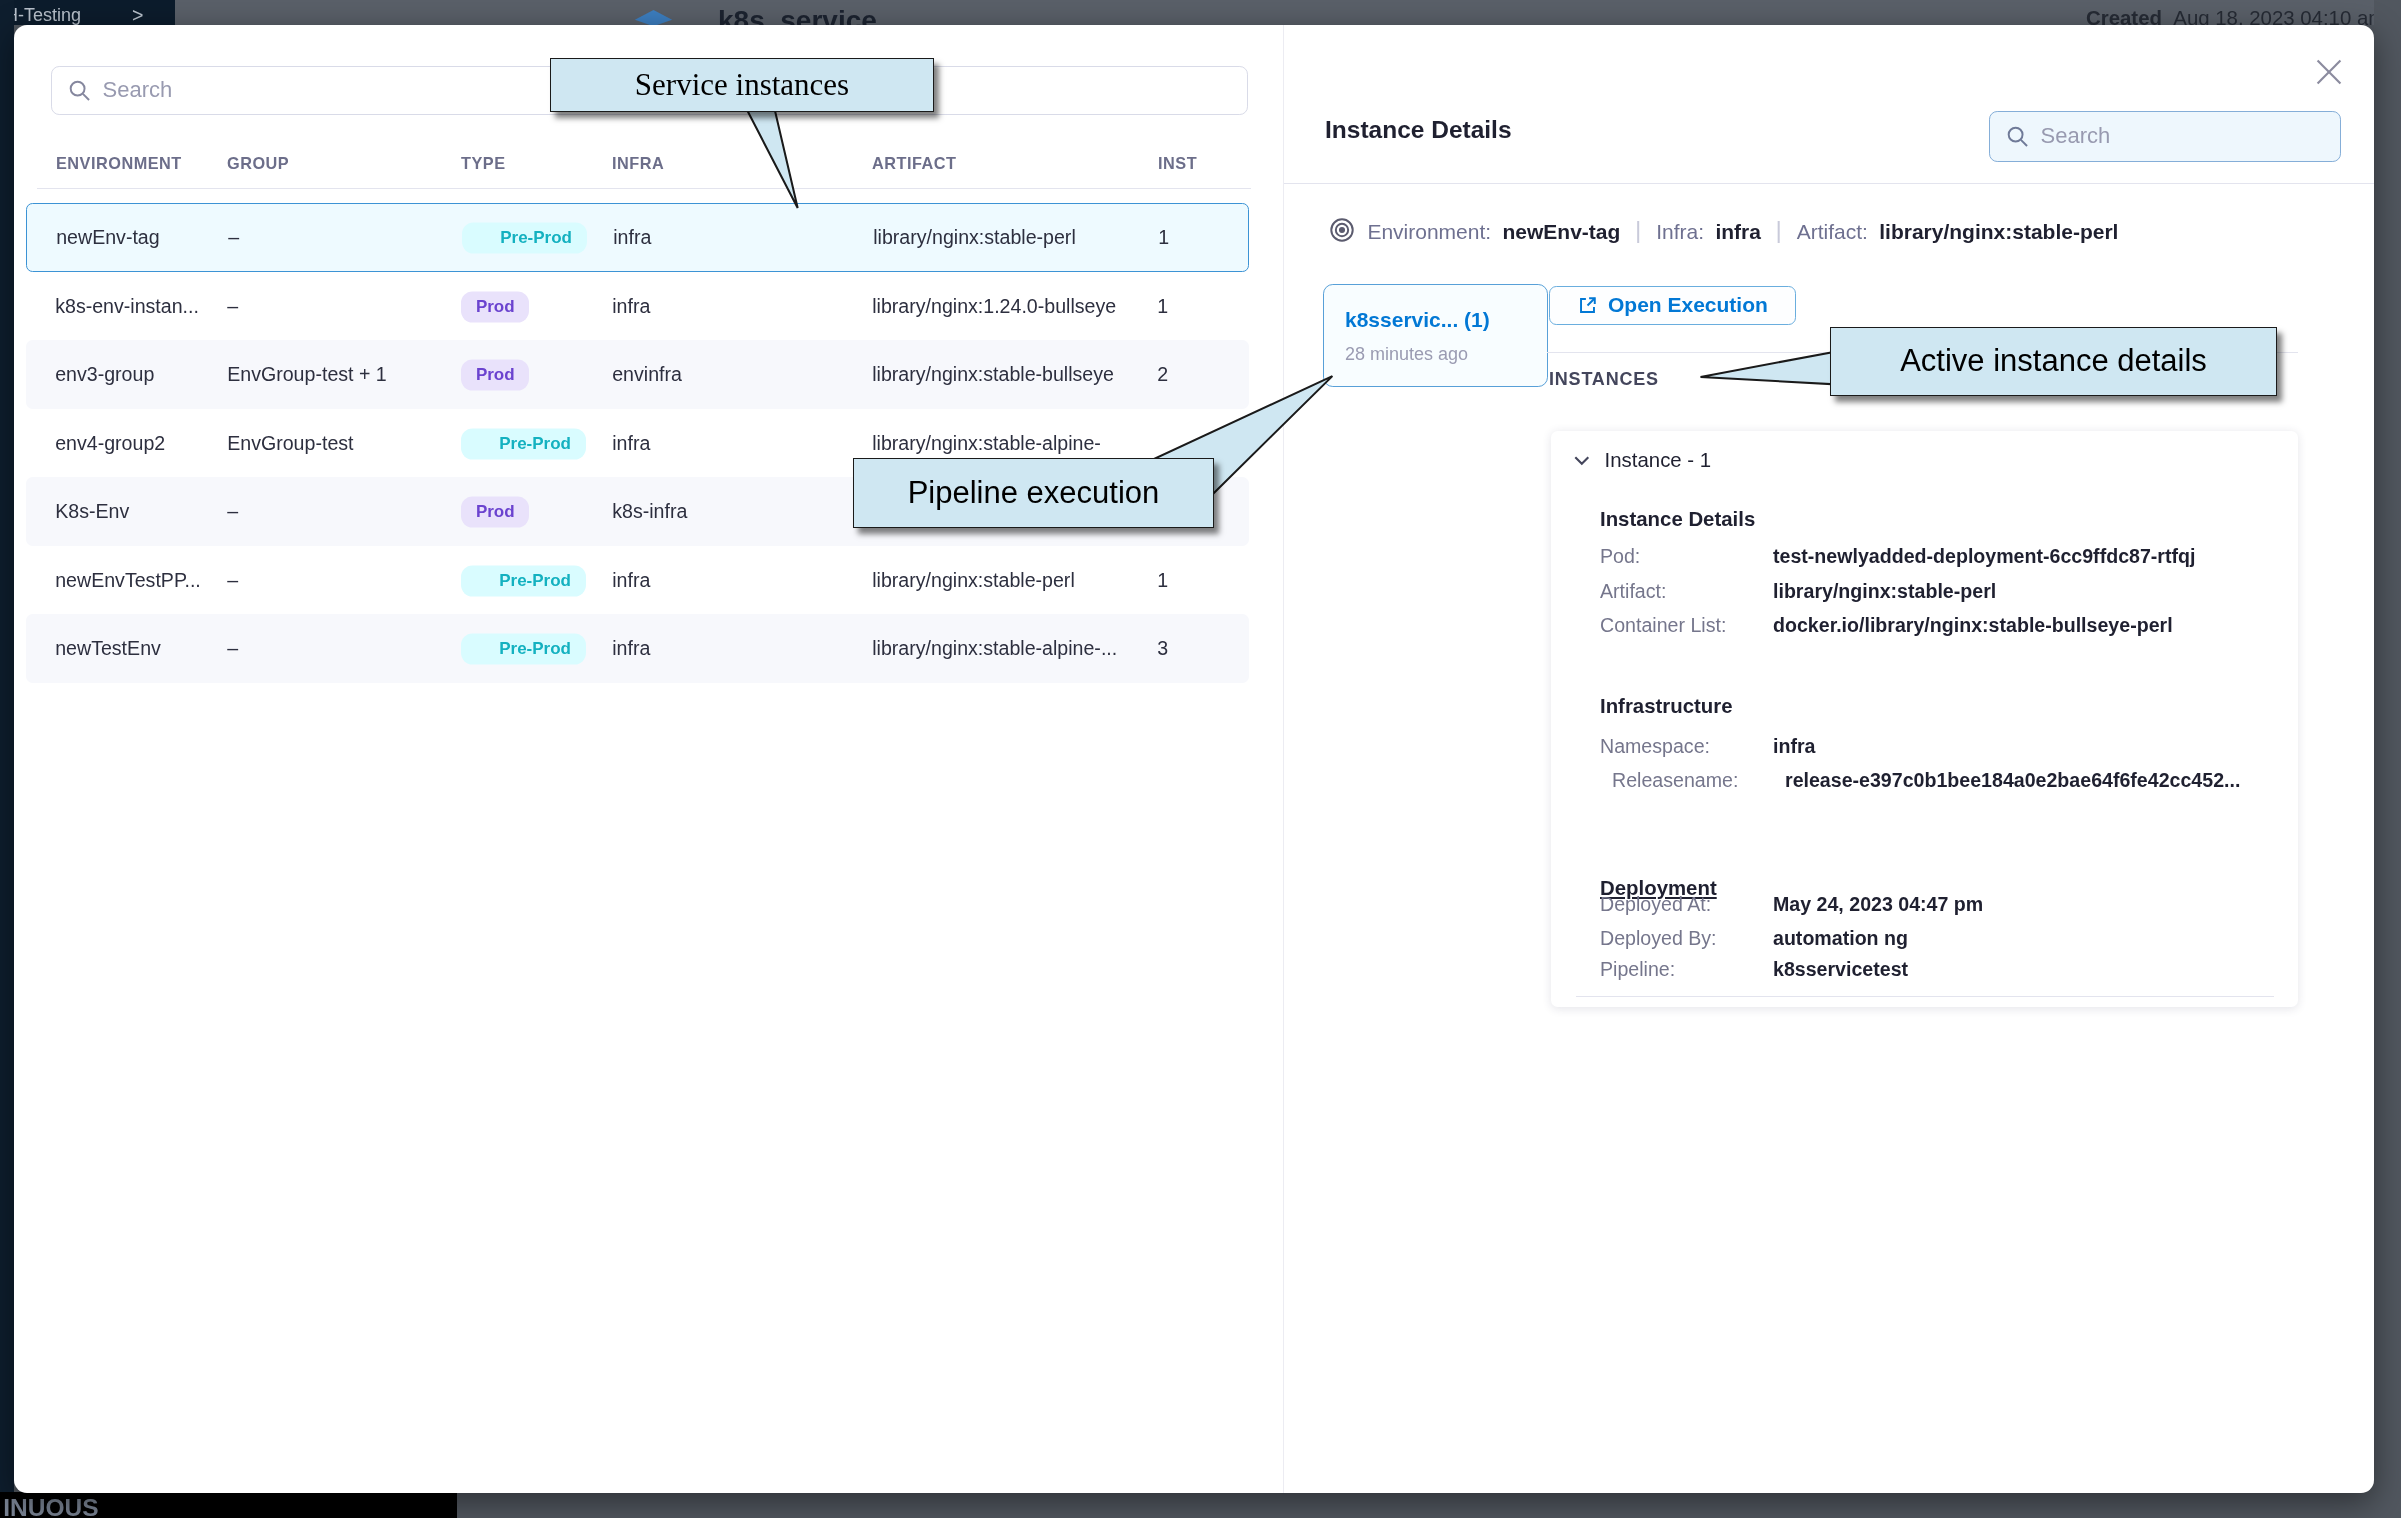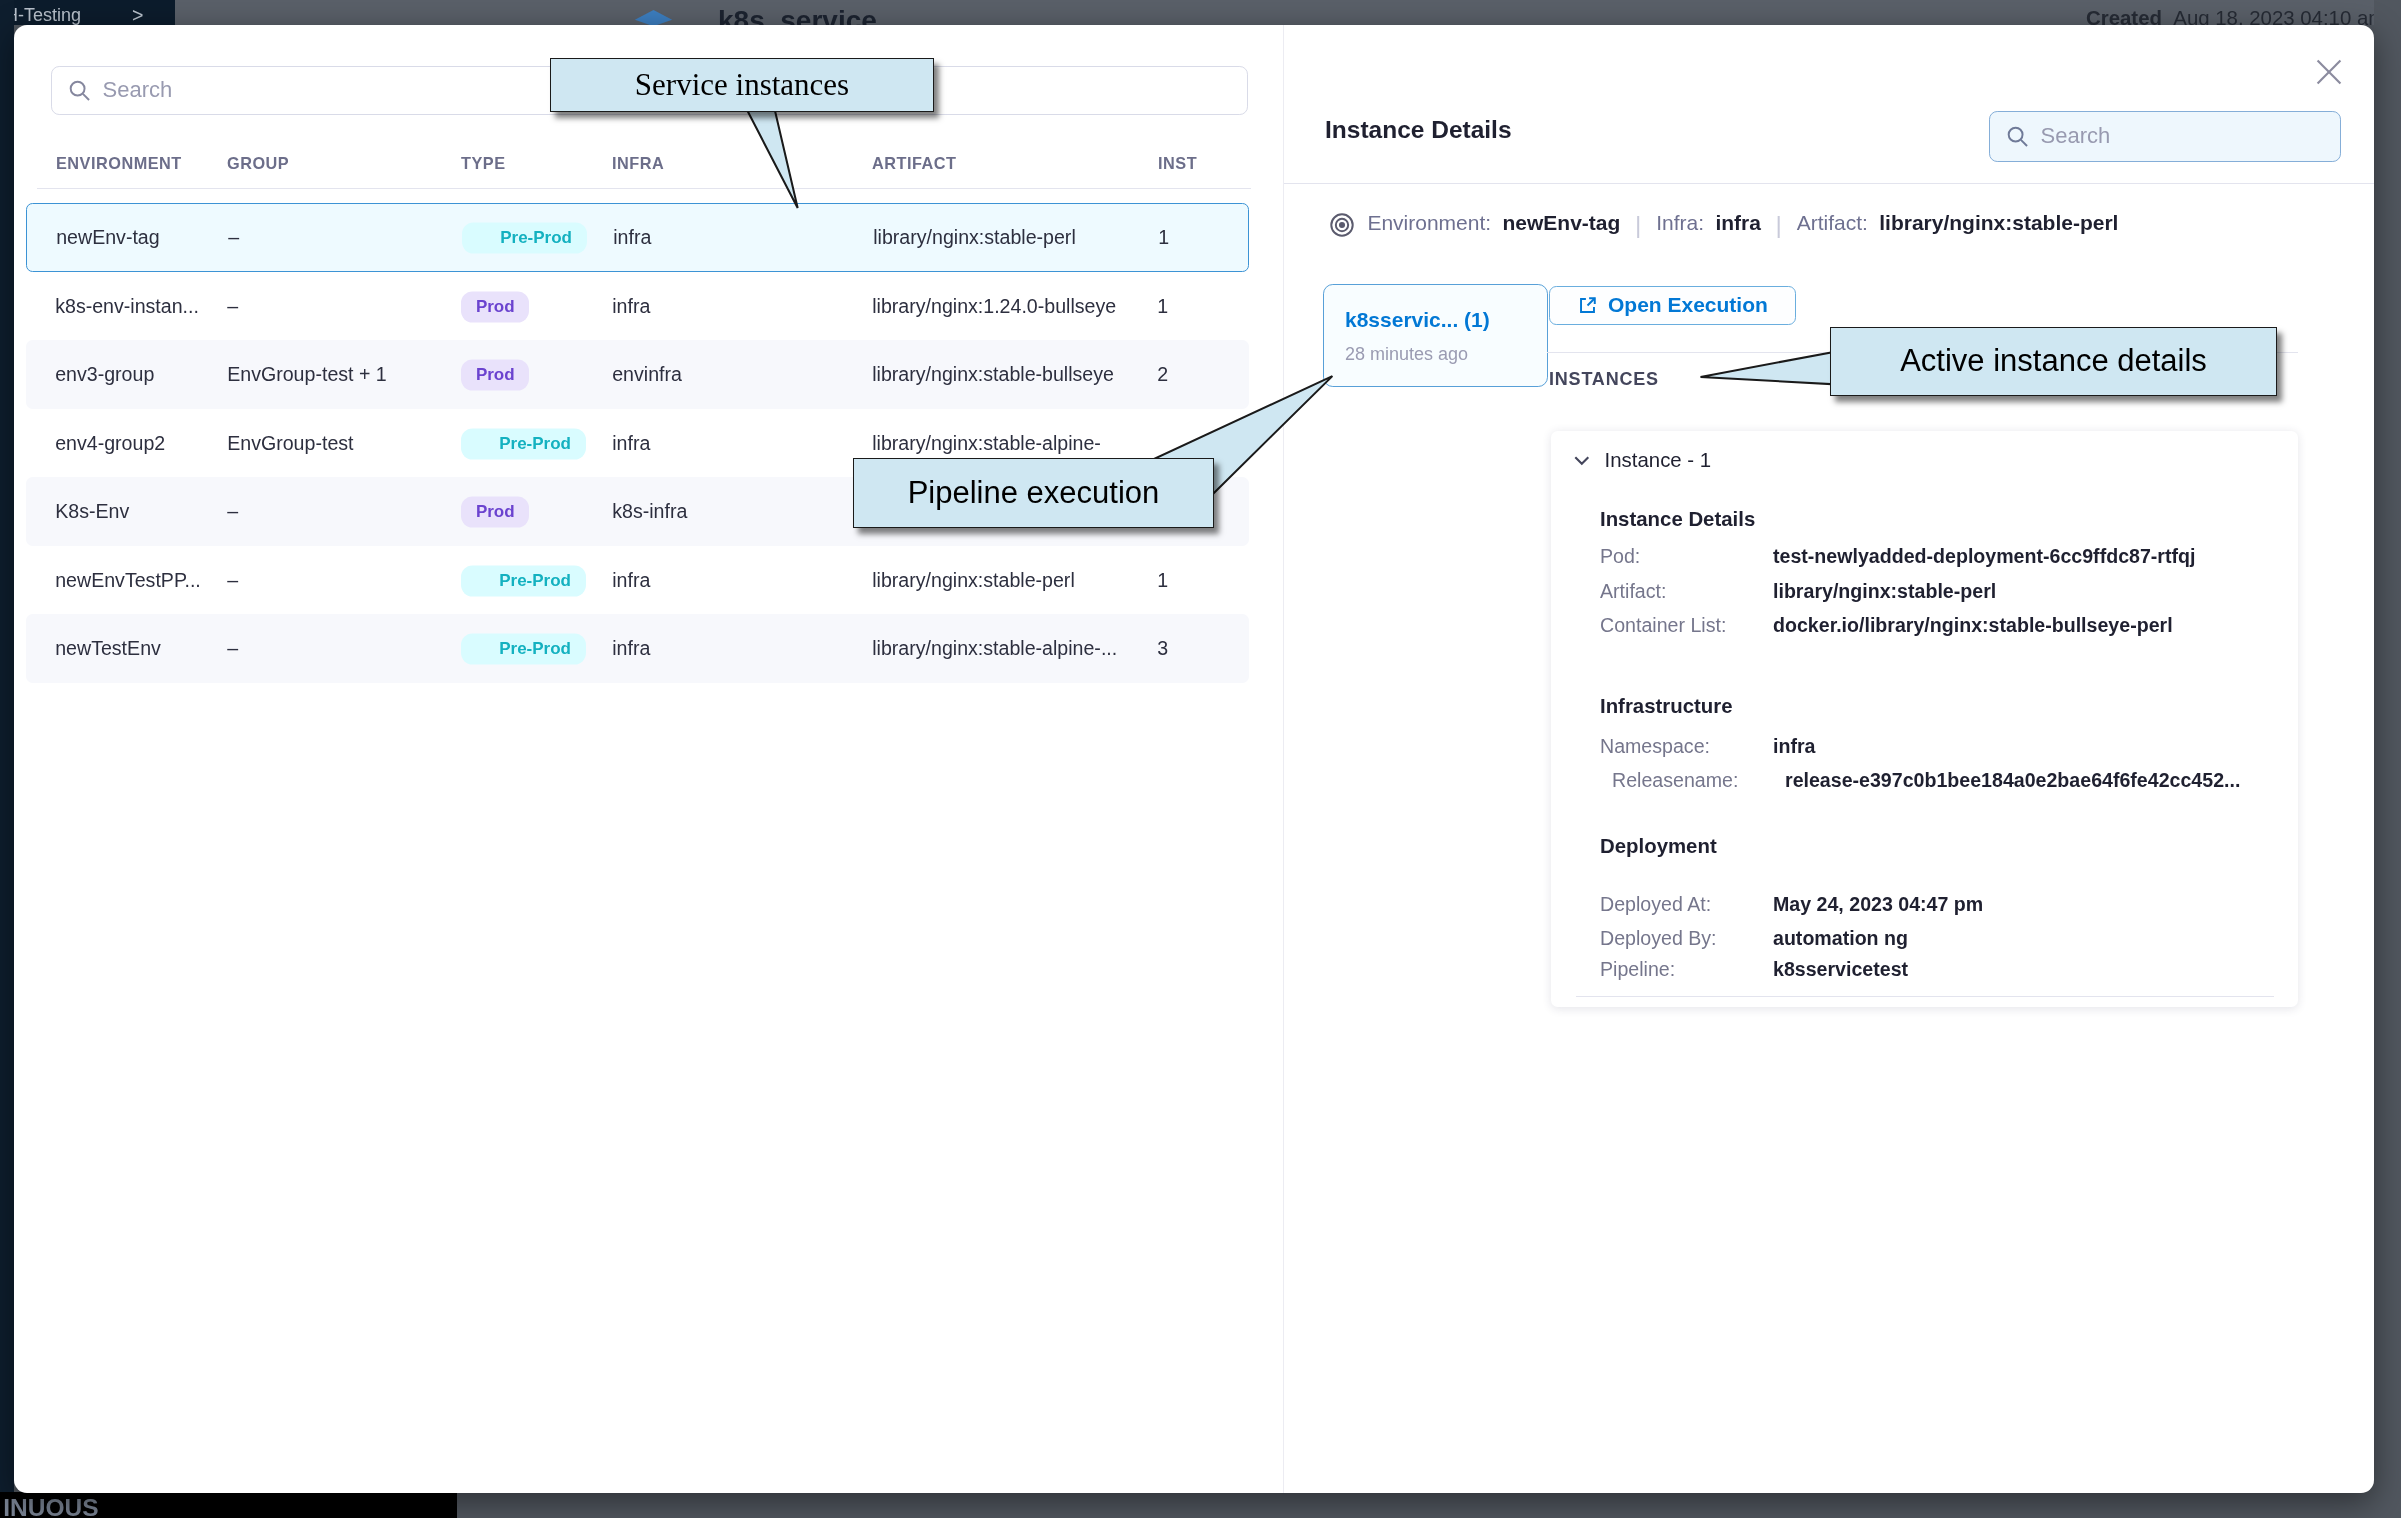--- a/index.html
+++ b/index.html
@@ -60,21 +60,21 @@
   .trow .l-infra{left:586px} .trow .l-art{left:846px} .trow .l-inst{left:1131px}
   .trow.alt { background:#f7f8fc; }
   .trow.sel { background:#eefaff; border:1.6px solid #3c93d5; }
   .badge { font-size:17px; font-weight:700; padding:5.7px 14.7px; border-radius:11.4px; }
   .b-pre { color:#14b1c0; background:#d9fcff;padding-left:38px; }
   .b-prod { color:#6b43cf; background:#e9e2fb; }
 
   
   .r-title { position:absolute; left:1311px; top:91px; font-size:24.5px; font-weight:700; color:#1f2030; }
   .closebtn { position:absolute; left:2297px; top:29px; width:36px; height:36px; cursor:pointer; }
-  .summary { position:absolute; left:1314px; top:186px; height:33px; display:flex; align-items:flex-start; gap:11.4px; font-size:21px; white-space:nowrap; }
+  .summary { position:absolute; left:1314px; top:186px; height:33px; display:flex; align-items:flex-end; gap:11.4px; font-size:21px; white-space:nowrap; }
   .summary .lab { color:#6e7090; }
   .summary .val { color:#1f2030; font-weight:700; }
   .summary .sep { color:#c9cada; font-size:24.5px; padding:0 3.3px; }
 
   .exec-card {
     position:absolute; left:1309px; top:259px; width:225px; height:103px;
     border:1.6px solid #58a0d8; border-radius:9.8px; background:#f8fdff; cursor:pointer;
   }
   .exec-name { position:absolute; left:21px; top:23px; font-size:21px; font-weight:700; color:#0278d5; }
   .exec-time { position:absolute; left:21px; top:59px; font-size:18px; color:#9a9bb2; }
@@ -289,21 +289,21 @@
 
     <div class="sec-h" style="top:77px;">Instance Details</div>
     <div class="kv" style="top:114px;"><span>Pod:</span><span class="v">test-newlyadded-deployment-6cc9ffdc87-rtfqj</span></div>
     <div class="kv" style="top:149px;"><span>Artifact:</span><span class="v">library/nginx:stable-perl</span></div>
     <div class="kv" style="top:183px;"><span>Container List:</span><span class="v">docker.io/library/nginx:stable-bullseye-perl</span></div>
 
     <div class="sec-h" style="top:264px;">Infrastructure</div>
     <div class="kv" style="top:304px;"><span>Namespace:</span><span class="v">infra</span></div>
     <div class="kv" style="top:338px;margin-left:12px;"><span>Releasename:</span><span class="v">release-e397c0b1bee184a0e2bae64f6fe42cc452...</span></div>
 
-    <div class="sec-h" style="top:404px;">Deployment</div>
+    <div class="sec-h" style="top:446px;text-decoration:underline;">Deployment</div>
     <div class="kv" style="top:462px;"><span>Deployed At:</span><span class="v">May 24, 2023 04:47 pm</span></div>
     <div class="kv" style="top:496px;"><span>Deployed By:</span><span class="v">automation ng</span></div>
     <div class="kv" style="top:527px;"><span>Pipeline:</span><span class="v">k8sservicetest</span></div>
 
     <div class="card-div"></div>
   </div>
 
   <svg class="tails" width="2360" height="1468" viewBox="0 0 2891 1798">
     <polygon points="898,104 932,104 960,224" fill="#cfe7f2" stroke="#1a1a1a" stroke-width="2.5"></polygon>
     <polygon points="1391,534 1469,574 1615,430" fill="#cfe7f2" stroke="#1a1a1a" stroke-width="2.5"></polygon>

